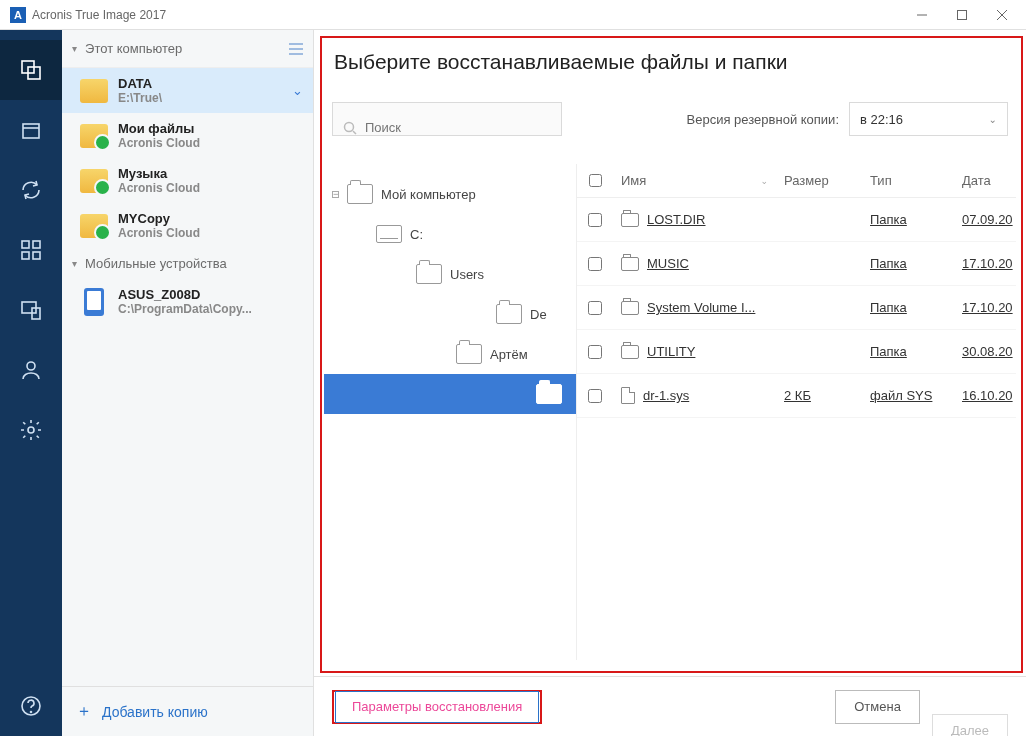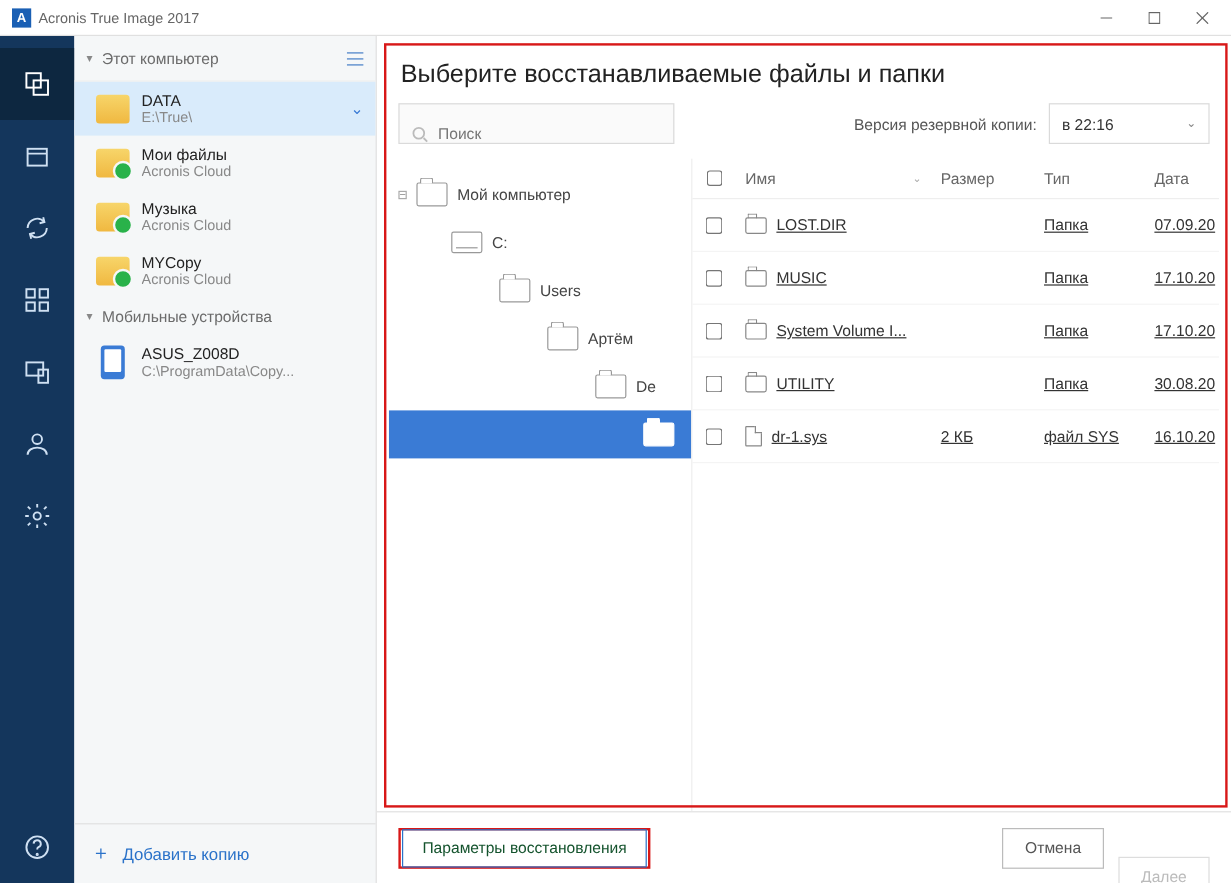--- a/index.html
+++ b/index.html
@@ -22,43 +22,43 @@
 .sb-header .chev { margin-right: 8px; color: #888; font-size:10px;}
 .sb-header .menu-icon { margin-left: auto; color: #7ba3d6; }
 
 .sb-list { flex: 1; overflow-y: auto; }
 .sb-item { display: flex; align-items: center; padding: 8px 10px 8px 18px; cursor: pointer; }
 .sb-item.selected { background: #d9ebfb; }
 .sb-item .folder { width: 28px; height: 24px; background: linear-gradient(#f7d56a,#f0b840); border-radius: 3px; position: relative; margin-right: 10px; flex-shrink:0; }
 .sb-item .folder.cloud::after { content:""; position:absolute; bottom:-3px; right:-3px; width:13px; height:13px; background:#29b24a; border-radius:50%; border:2px solid #f5f7f8; }
 .sb-item .phone-ico { width: 20px; height: 28px; background:#3a7bd5; border-radius:3px; margin-right:14px; margin-left:4px; position:relative; flex-shrink:0;}
 .sb-item .phone-ico::after { content:""; position:absolute; top:3px; left:3px; right:3px; bottom:6px; background:#fff; border-radius:1px;}
-.sb-item .texts { display:flex; flex-direction:column; overflow:hidden; }
+.sb-item .texts { display:flex; flex-direction:column; overflow:hidden;font-weight:bold; }
 .sb-item .t1 { color:#222; font-size:13px; white-space:nowrap; }
 .sb-item .t2 { color:#888; font-size:12px; white-space:nowrap; overflow:hidden; text-overflow:ellipsis; max-width:160px;}
 .sb-item .expand { margin-left:auto; color:#3a7bd5; }
 
 .sb-section { display:flex; align-items:center; padding:8px 10px; color:#6b6b6b; font-size:13px; }
 .sb-section .chev { margin-right:8px; color:#888; font-size:10px;}
 
 .sb-footer { height: 50px; border-top:1px solid #e0e0e0; display:flex; align-items:center; padding:0 14px; color:#2a72c9; font-size:14px; cursor:pointer;}
 .sb-footer .plus { margin-right:10px; font-size:16px; }
 
-.content { flex:1; display:flex; flex-direction:column; position:relative; }
+.content { flex:1; display:flex; flex-direction:column; position:relative;gap:16px; }
 .content-border { position:absolute; top:6px; left:6px; right:3px; bottom:63px; border:2px solid #d81818; pointer-events:none; z-index:5;}
 
 .c-title { padding: 20px 20px 12px 20px; font-size: 21px; color:#222; font-weight:400;}
 
 .c-toolbar { display:flex; align-items:center; padding:0 18px 12px 18px; gap:10px; }
 .search-box { flex:0 0 230px; height:34px; border:1px solid #dadada; background:#fafafa; display:flex; align-items:flex-end; padding:0 10px; color:#999; }
 .search-box .sicon { margin-right:8px; color:#bbb; }
 .search-box input { border:none; background:transparent; outline:none; flex:1; font-size:13px; color:#333;}
 .toolbar-spacer { flex:1; }
 .ver-label { color:#555; font-size:13px; }
-.ver-select { width:134px; height:34px; border:1px solid #dadada; background:#fff; display:flex; align-items:center; padding:1px 10px; justify-content:space-between; }
+.ver-select { width:159px; height:34px; border:1px solid #dadada; background:#fff; display:flex; align-items:center; padding:1px 10px; justify-content:space-between; }
 .ver-select .chv { color:#888; font-size:10px; }
 
 .c-body { flex:1; display:flex; overflow:hidden; margin:0 10px 0 10px; }
 
 .tree { width: 252px; padding-top:10px; overflow:hidden; position:relative; }
 .tree-row { display:flex; align-items:center; height:40px; position:relative; }
 .tree-row .ficon { width:26px; height:20px; border:1.5px solid #999; border-radius:2px; margin:0 8px 0 4px; position:relative; flex-shrink:0; background:#fff;}
 .tree-row .ficon::before { content:""; position:absolute; top:-5px; left:2px; width:9px; height:4px; border:1.5px solid #999; border-bottom:none; border-radius:2px 2px 0 0; background:#fff;}
 .tree-row .dicon { width:26px; height:18px; border:1.5px solid #999; border-radius:2px; margin:0 8px 0 4px; flex-shrink:0; background:#fff; position:relative;}
 .tree-row .dicon::after { content:""; position:absolute; left:3px; right:3px; bottom:3px; height:1.5px; background:#999;}
@@ -80,21 +80,21 @@
 
 .fl-row { display:flex; height:44px; align-items:center; border-bottom:1px solid #f4f4f4; font-size:13px; color:#333; }
 .fl-row > div { padding:0 8px; display:flex; align-items:center;text-decoration:underline; }
 .fl-row .ic-folder { width:18px; height:14px; border:1.5px solid #888; border-radius:2px; margin-right:8px; position:relative;}
 .fl-row .ic-folder::before { content:""; position:absolute; top:-4px; left:1px; width:6px; height:3px; border:1.5px solid #888; border-bottom:none; border-radius:1px 1px 0 0;}
 .fl-row .ic-file { width:14px; height:17px; border:1.5px solid #888; border-radius:1px; margin-right:8px; position:relative;}
 .fl-row .ic-file::before { content:""; position:absolute; top:-1px; right:-1px; width:5px; height:5px; background:#fff; border-left:1.5px solid #888; border-bottom:1.5px solid #888;}
 .fl-row input[type=checkbox]{ width:14px; height:14px; }
 
 .c-footer { height:60px; border-top:1px solid #e0e0e0; display:flex; align-items:center; padding:0 18px; gap:12px; }
-.btn { height:34px; padding:0 18px; border:1px solid #2a72c9; background:#fff; color:#14532d; display:flex; align-items:center; font-size:13px; cursor:pointer; }
+.btn { height:34px; padding:0 18px; border:1px solid #2a72c9; background:#fff; color:#ec4899; display:flex; align-items:center; font-size:13px; cursor:pointer; }
 .btn.outline { border:2px solid #d81818; padding:1px; }
 .btn.outline .inner { border:1px solid #2a72c9; height:32px; padding:0 16px; display:flex; align-items:center; }
 .btn.gray { border-color:#bbb; color:#555; }
 .btn.disabled { border-color:#ddd; color:#bbb; cursor:default;margin-top:48px; }
 .footer-spacer { flex:1; }
 
 svg { display:block; }
 </style>
 </head>
 <body>
@@ -268,27 +268,27 @@
           <span class="lbl">Мой компьютер</span>
         </div>
         <div class="tree-row" style="padding-left:48px;">
           <span class="dicon"></span>
           <span class="lbl">C:</span>
         </div>
         <div class="tree-row" style="padding-left:88px;">
           <span class="ficon"></span>
           <span class="lbl">Users</span>
         </div>
+        <div class="tree-row" style="padding-left:168px;">
+          <span class="ficon"></span>
+          <span class="lbl">De</span>
+        </div>
         <div class="tree-row" style="padding-left:128px;">
           <span class="ficon"></span>
           <span class="lbl">Артём</span>
-        </div>
-        <div class="tree-row" style="padding-left:168px;">
-          <span class="ficon"></span>
-          <span class="lbl">De</span>
         </div>
         <div class="tree-row selected" style="padding-left:208px;">
           <span class="ficon"></span>
           <span class="lbl"></span>
         </div>
       </div>
 
       <div class="filelist">
         <div class="fl-header">
           <div class="col-chk">

